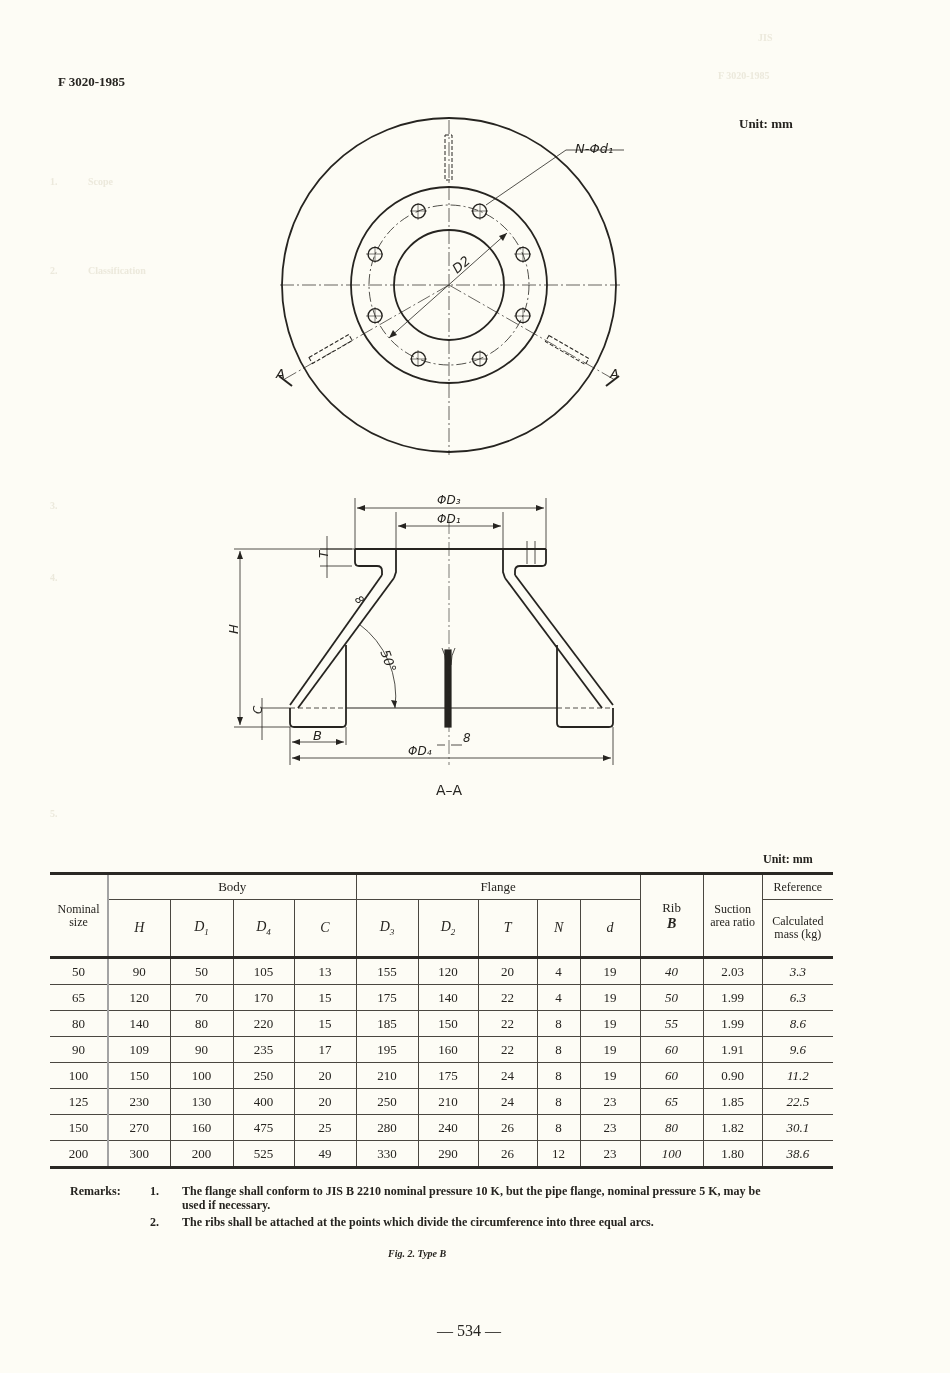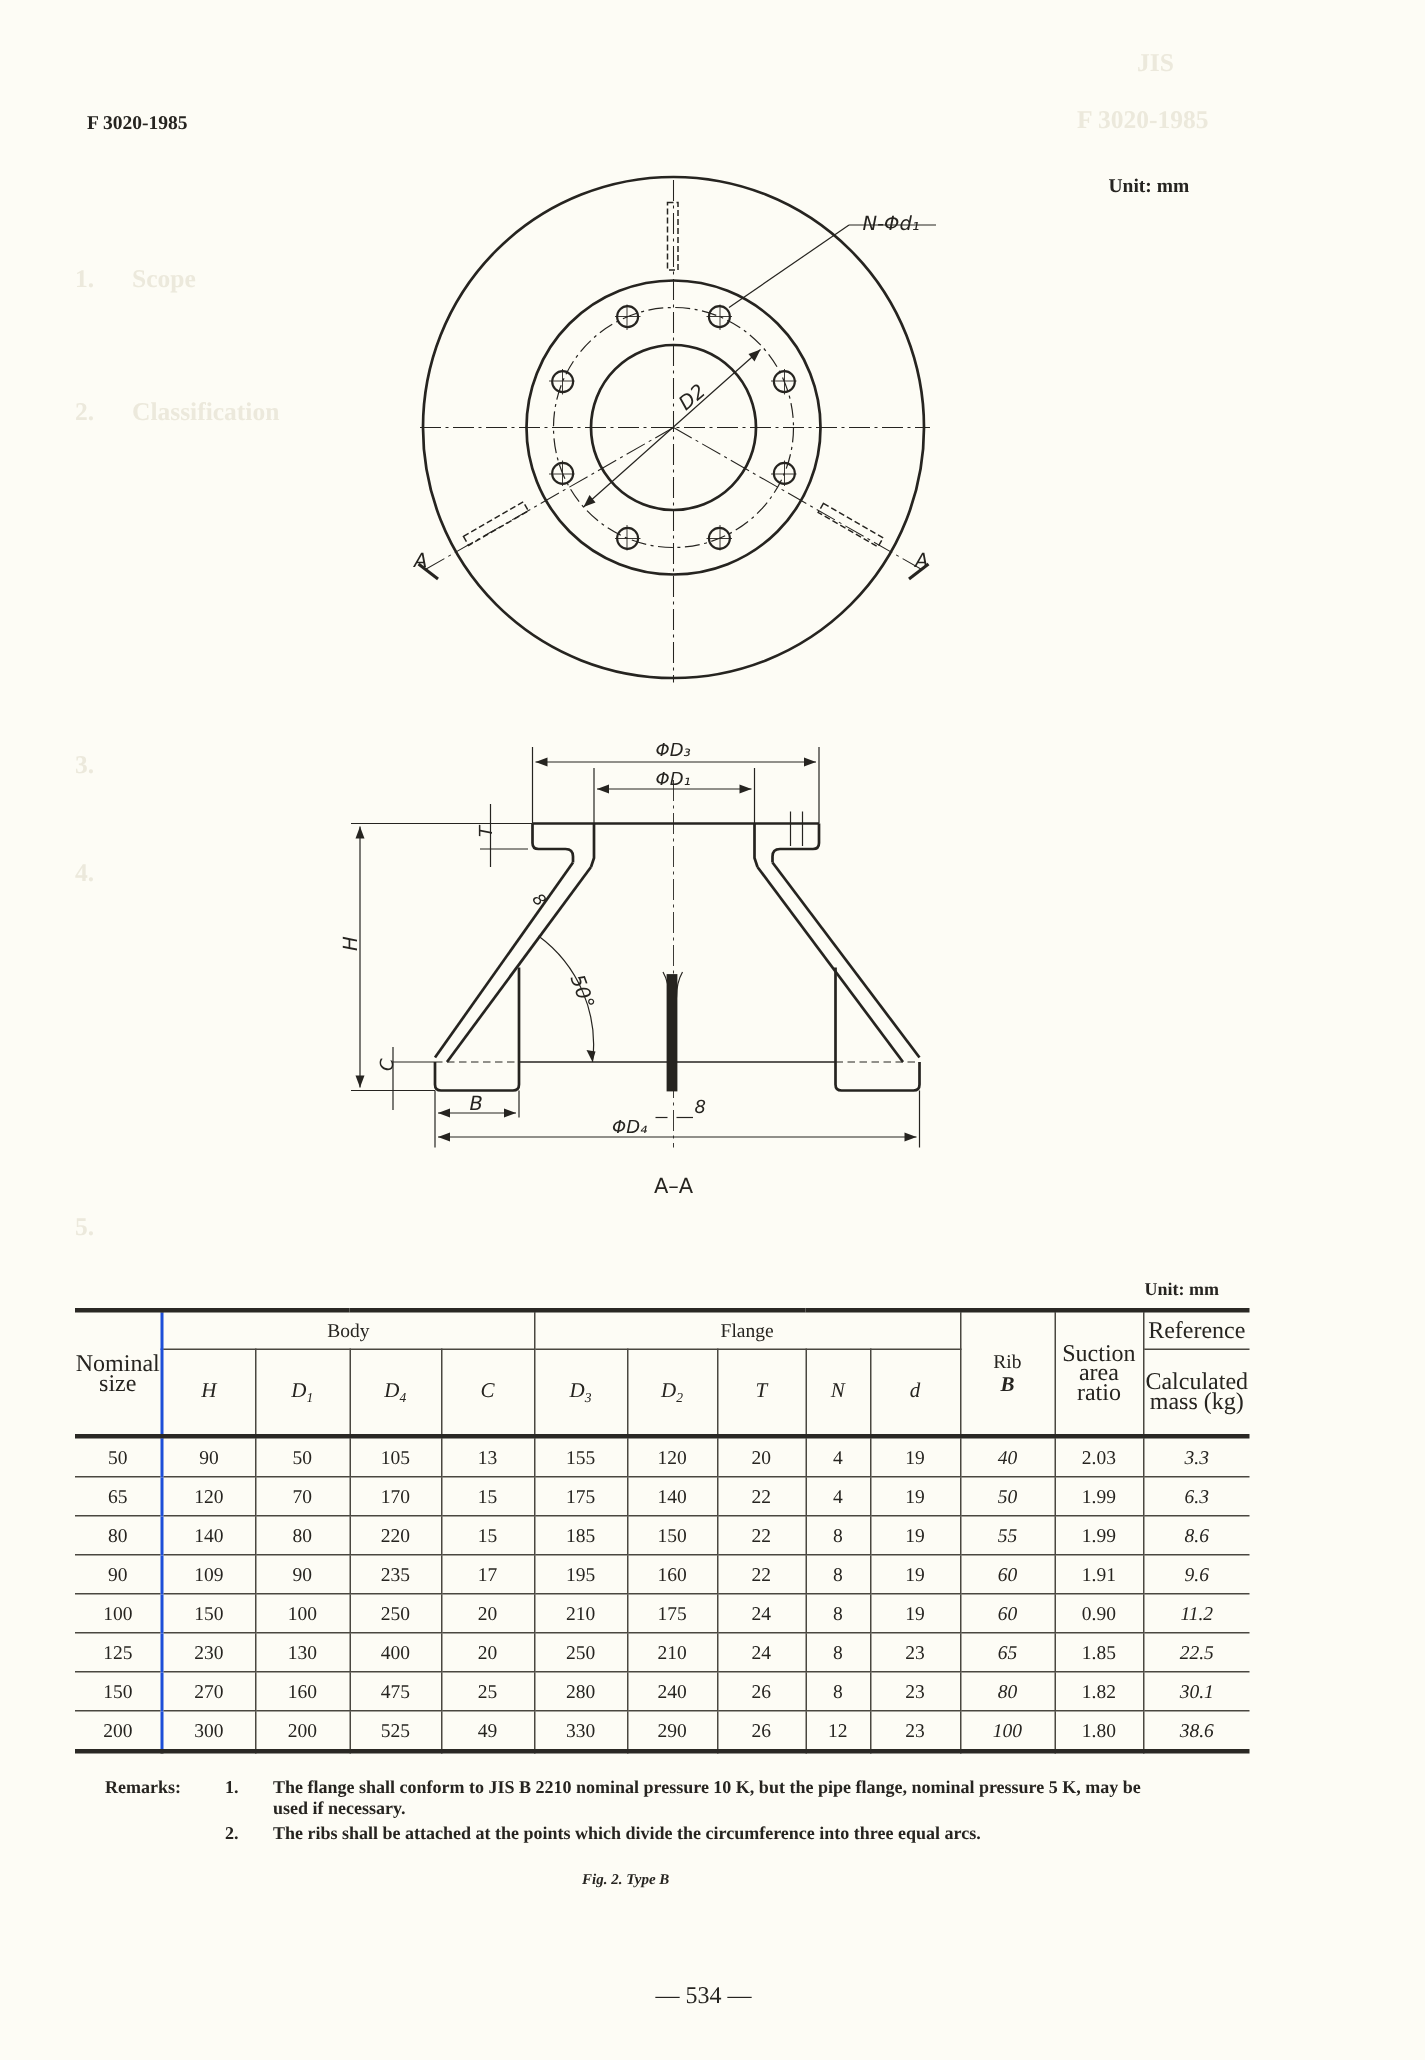--- a/index.html
+++ b/index.html
@@ -5,43 +5,43 @@
   html, body { margin:0; padding:0; }
   body {
     width:950px; height:1373px; position:relative; overflow:hidden;
     background:#fdfcf5;
     font-family:"Liberation Serif","DejaVu Serif",serif;
     color:#262420;
   }
   .abs { position:absolute; }
   .header-code { left:58px; top:74px; font-size:13px; font-weight:bold; }
   .unit-top { left:739px; top:116px; font-size:13px; font-weight:bold; }
-  .ghost { color:#ece9dc; font-size:17px; font-weight:bold; }
+  .ghost { color:#ece9dc; font-size:10px; font-weight:bold; }
   svg.drawing { position:absolute; left:0; top:0; }
   svg text { font-family:"DejaVu Sans",sans-serif; font-style:italic; fill:#262420; }
 
   .unit-table { left:763px; top:852px; font-size:12px; font-weight:bold; }
   table.spec {
     position:absolute; left:50px; top:872px; width:783px;
     border-collapse:collapse; font-size:13px; table-layout:fixed;
     border-top:3px solid #2a2824; border-bottom:3px solid #2a2824;
   }
   table.spec th, table.spec td {
     border:1px solid #4a4740; text-align:center; padding:0; font-weight:normal;
   }
   table.spec tr.h1 th { height:24px; }
   table.spec tr.h2 th { height:56px; }
   table.spec tr.h2 { border-bottom:3px solid #2a2824; }
   table.spec td { height:25px; }
   table.spec th:first-child, table.spec td:first-child { border-left:none; }
   table.spec th:last-child, table.spec td:last-child { border-right:none; }
-  table.spec .nom { border-right:2px solid #1d4ed8; }
+  table.spec .nom { border-right:2px solid #a3a3a3; }
   .sym { font-style:italic; font-weight:bold; font-family:"Liberation Serif",serif; font-size:14px; }
   .sym sub { font-size:9px; }
-  .hdr-small { font-size:16px; line-height:13px; }
+  .hdr-small { font-size:12px; line-height:13px; }
   td.r { text-align:right; padding-right:8px;font-style:italic; }
   .remarks { left:70px; top:1184px; width:700px; font-size:12px; font-weight:bold; line-height:14px; }
   .remarks .lbl { position:absolute; left:0; top:0; }
   .remarks .item { position:absolute; left:80px; width:600px; }
   .remarks .num { position:absolute; left:0; }
   .remarks .txt { position:absolute; left:32px; width:590px; }
   .fig-caption { left:388px; top:1248px; font-size:10px; font-weight:bold;font-style:italic; }
   .page-num { left:437px; top:1322px; font-size:16px; }
 </style>
 </head>

